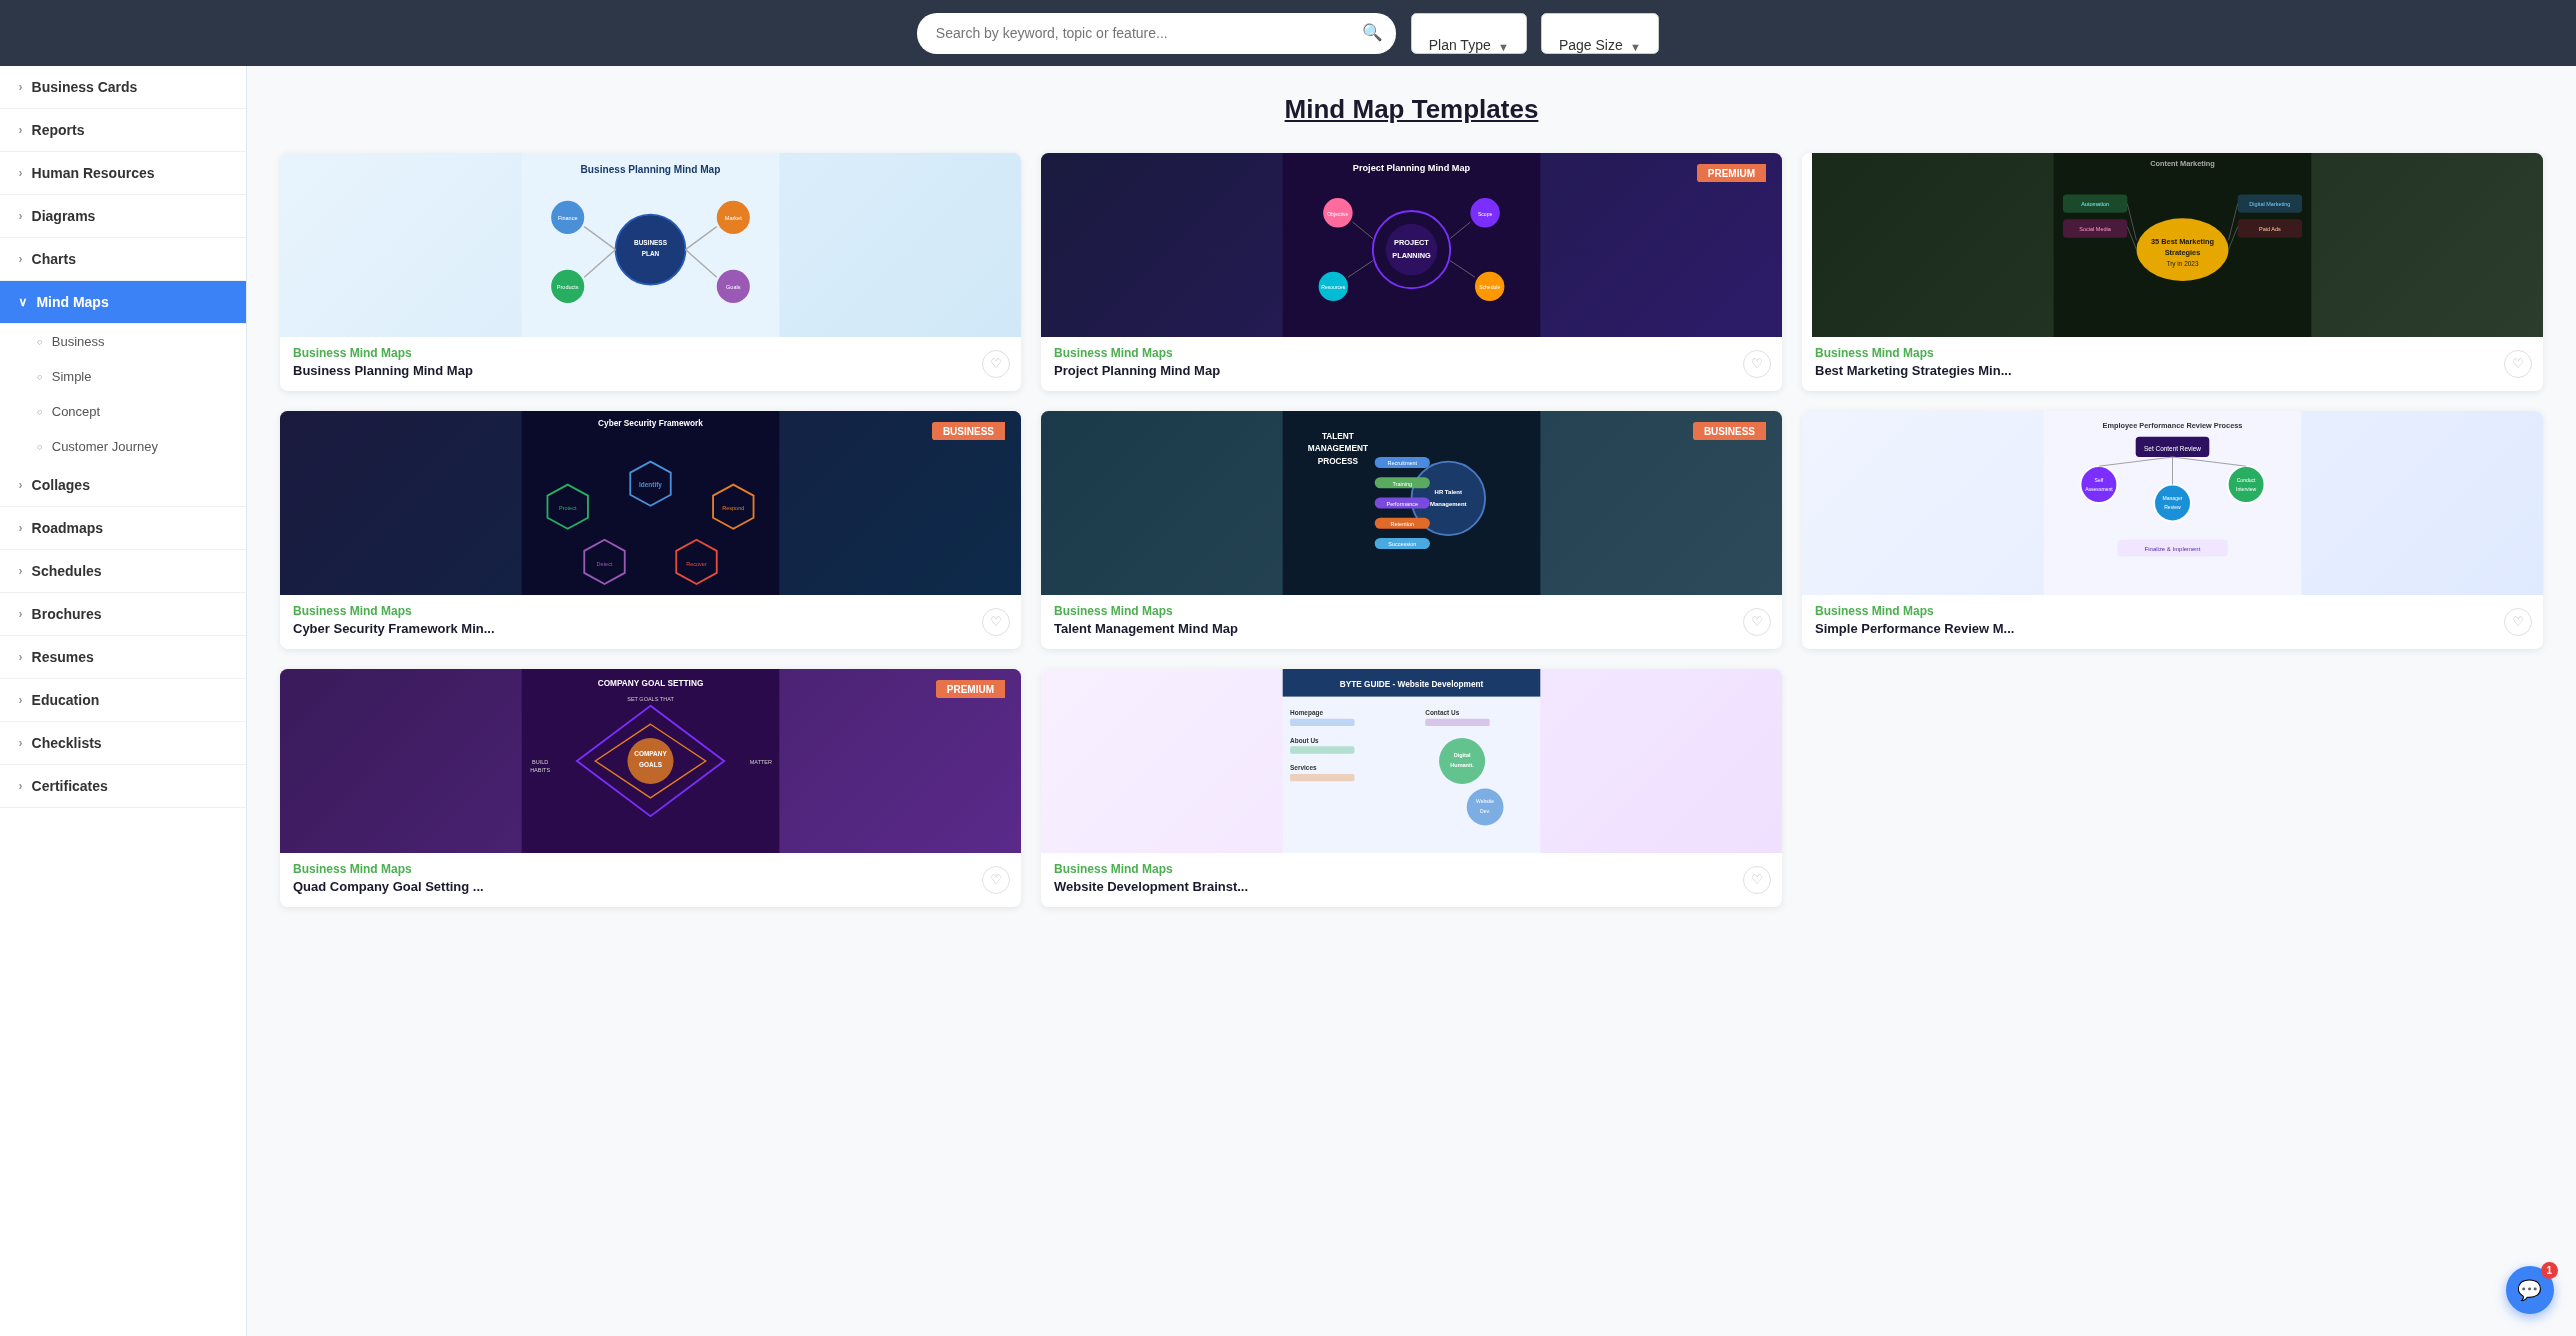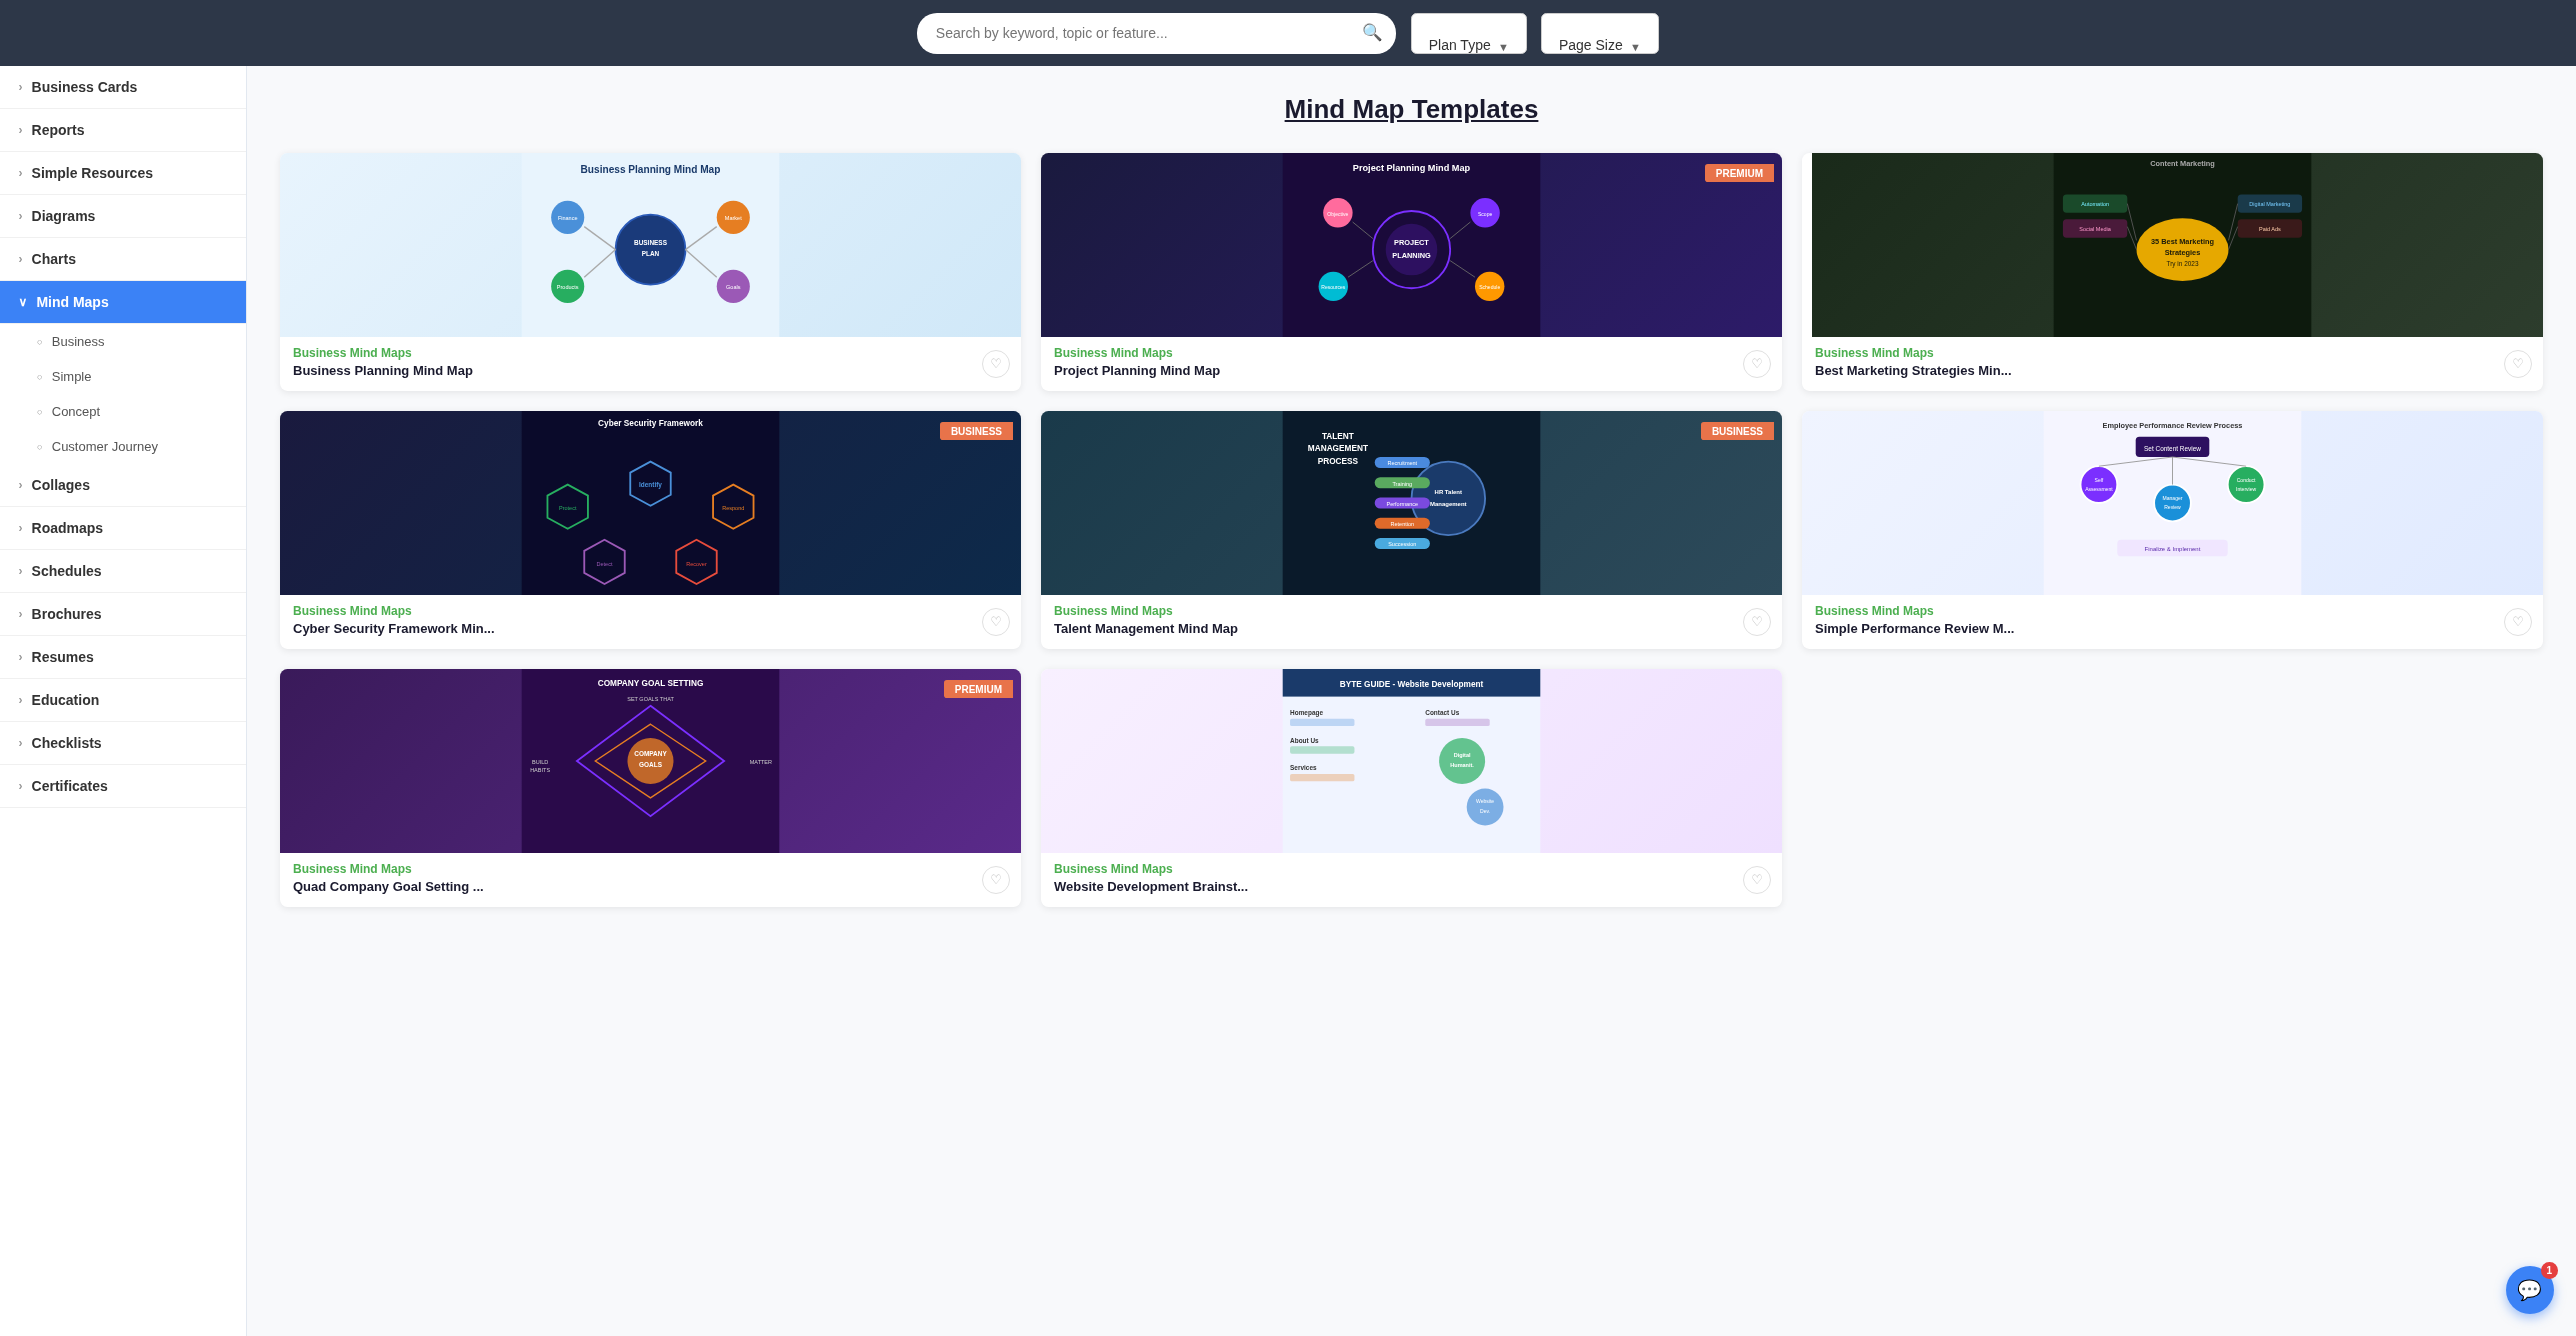--- a/index.html
+++ b/index.html
@@ -136,21 +136,21 @@
       align-items: center;
       justify-content: center;
       font-size: 12px;
       color: #aaa;
       position: relative;
       overflow: hidden;
     }
     .badge {
       position: absolute;
       top: 11px;
-      right: 8px;
+      right: 16px;
       padding: 3.7px 11px;
       font-size: 10px;
       font-weight: 700;
       color: white;
       border-radius: 2.8px 0 0 2.8px;
     }
     .badge-premium { background: #e8734a; }
     .badge-business { background: #e8734a; }
     .template-info {
       padding: 9.2px 13px 13px;
@@ -255,21 +255,21 @@
     <div class="sidebar-item">
       <span class="arrow">›</span>
       <span>Business Cards</span>
     </div>
     <div class="sidebar-item">
       <span class="arrow">›</span>
       <span>Reports</span>
     </div>
     <div class="sidebar-item">
       <span class="arrow">›</span>
-      <span>Simple Resources</span>
+      <span>Human Resources</span>
     </div>
     <div class="sidebar-item">
       <span class="arrow">›</span>
       <span>Diagrams</span>
     </div>
     <div class="sidebar-item">
       <span class="arrow">›</span>
       <span>Charts</span>
     </div>
 

